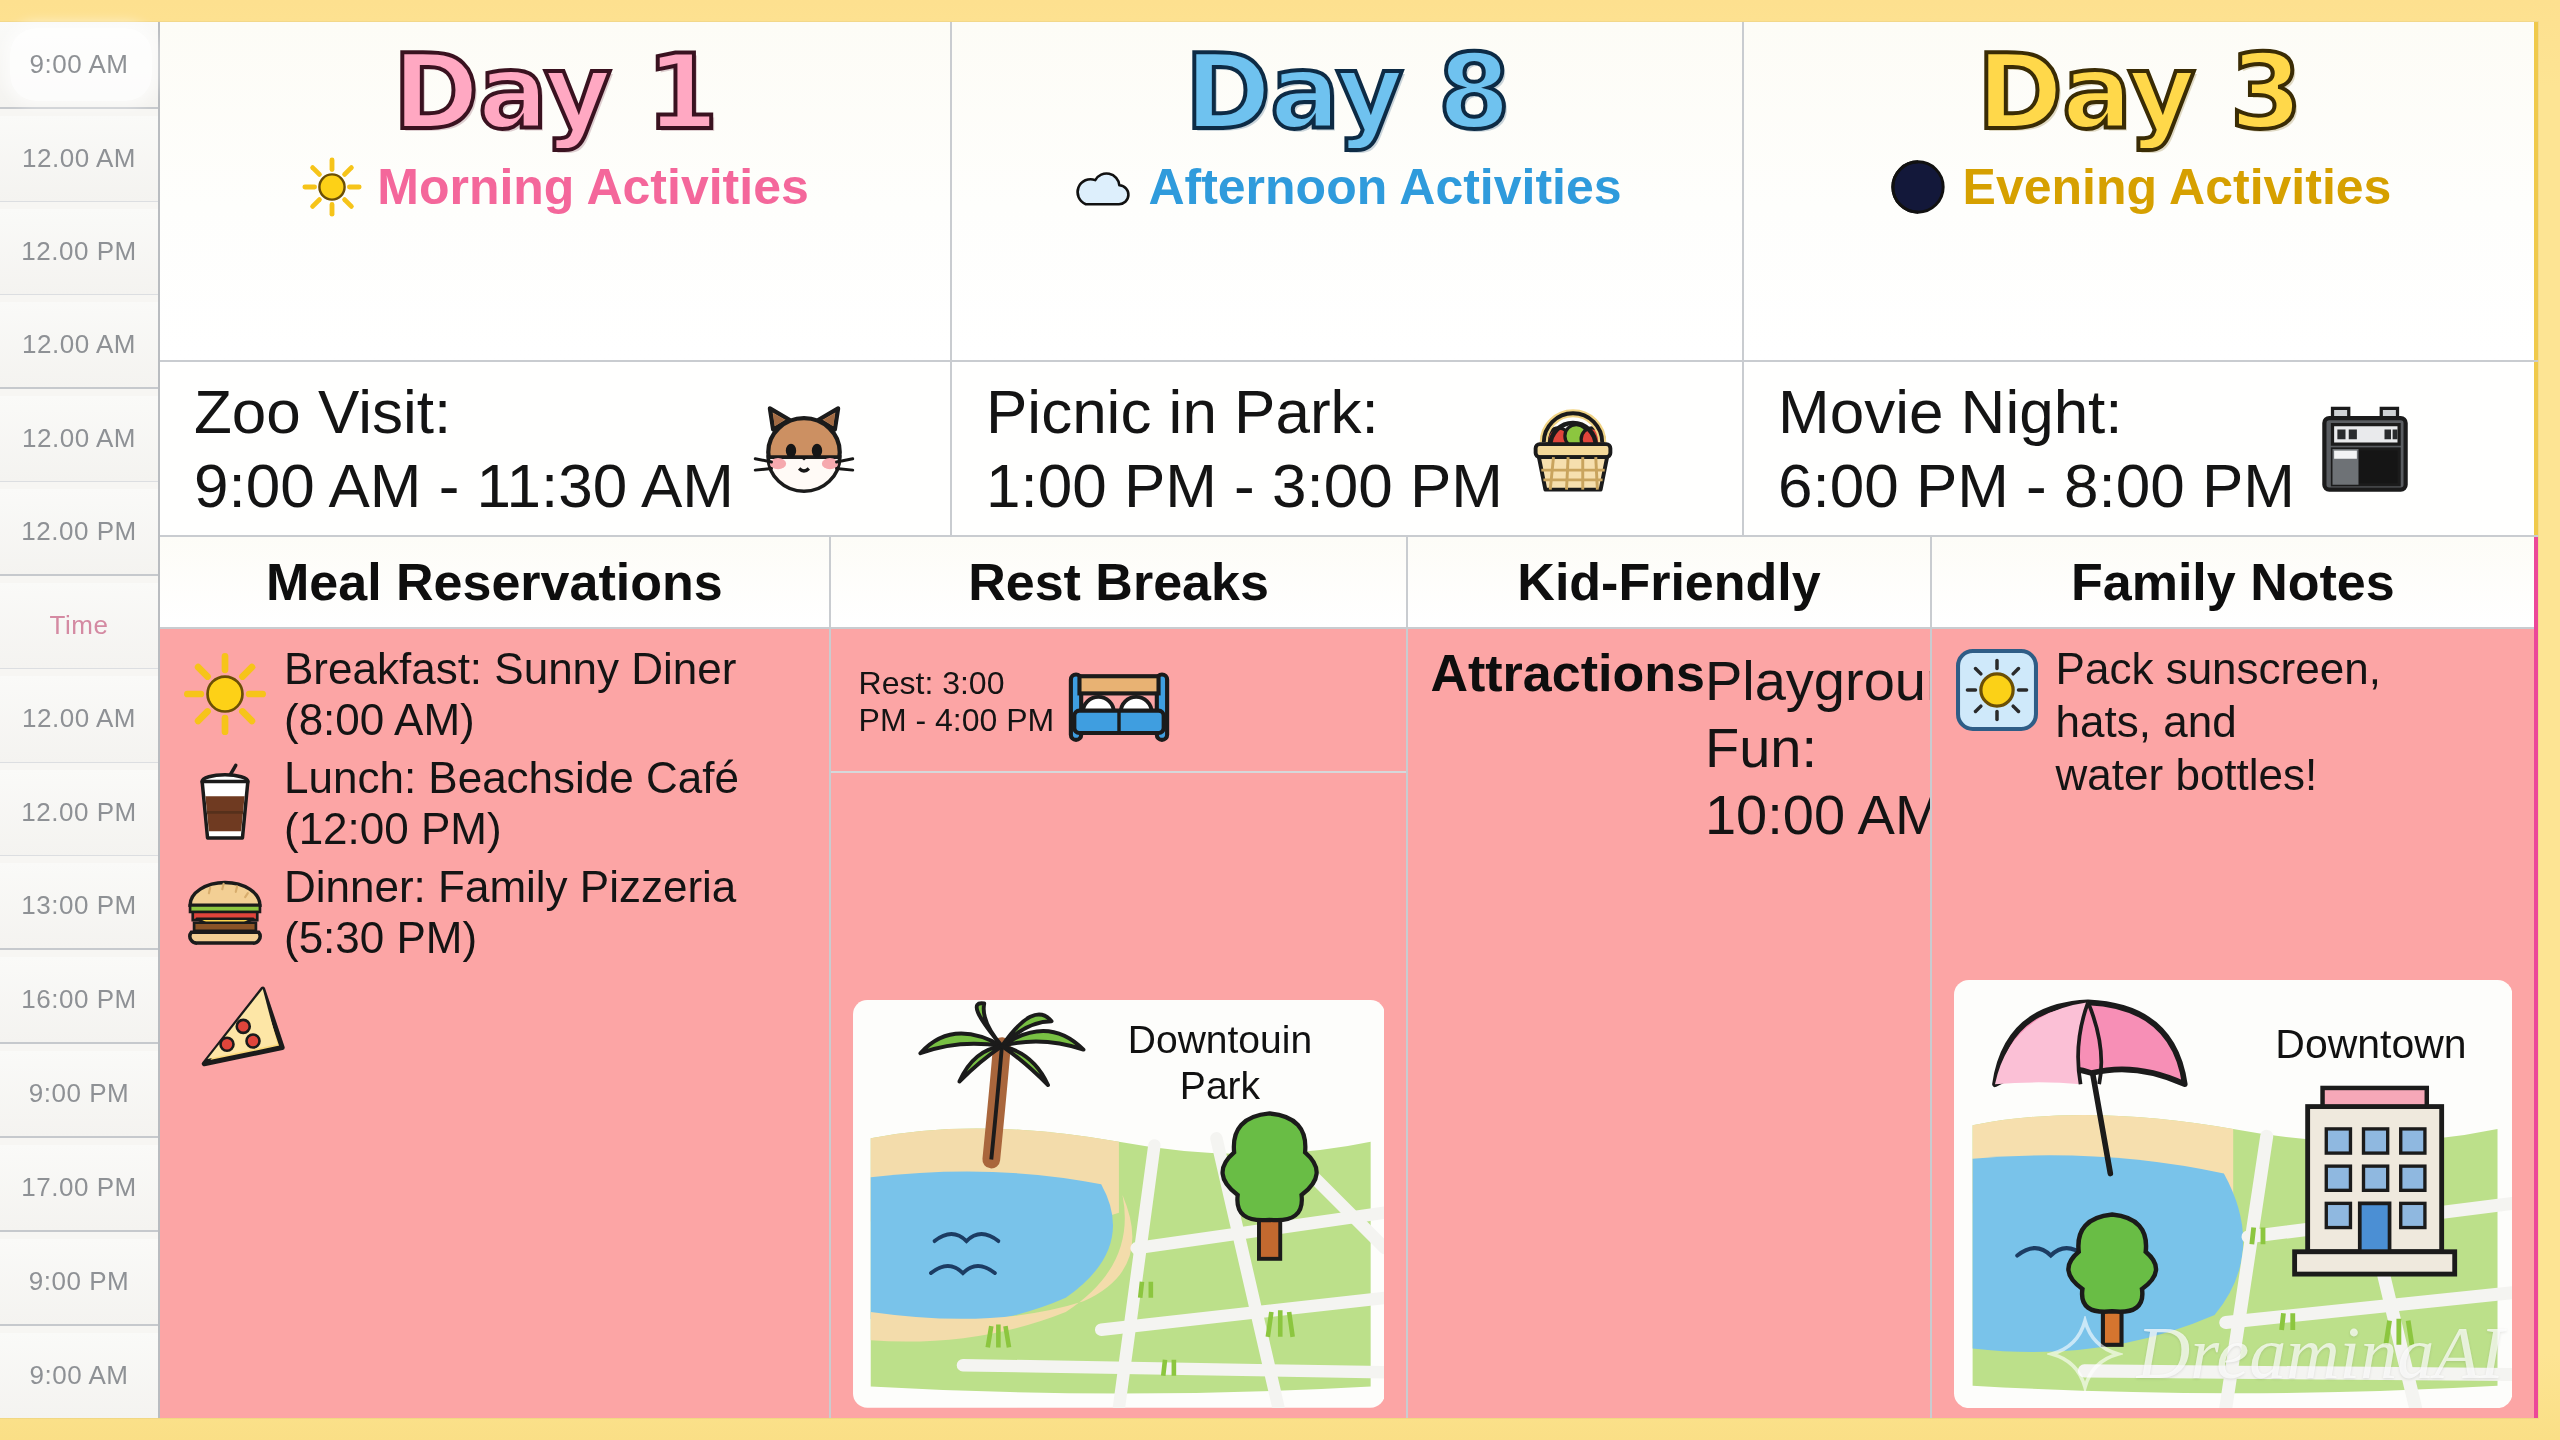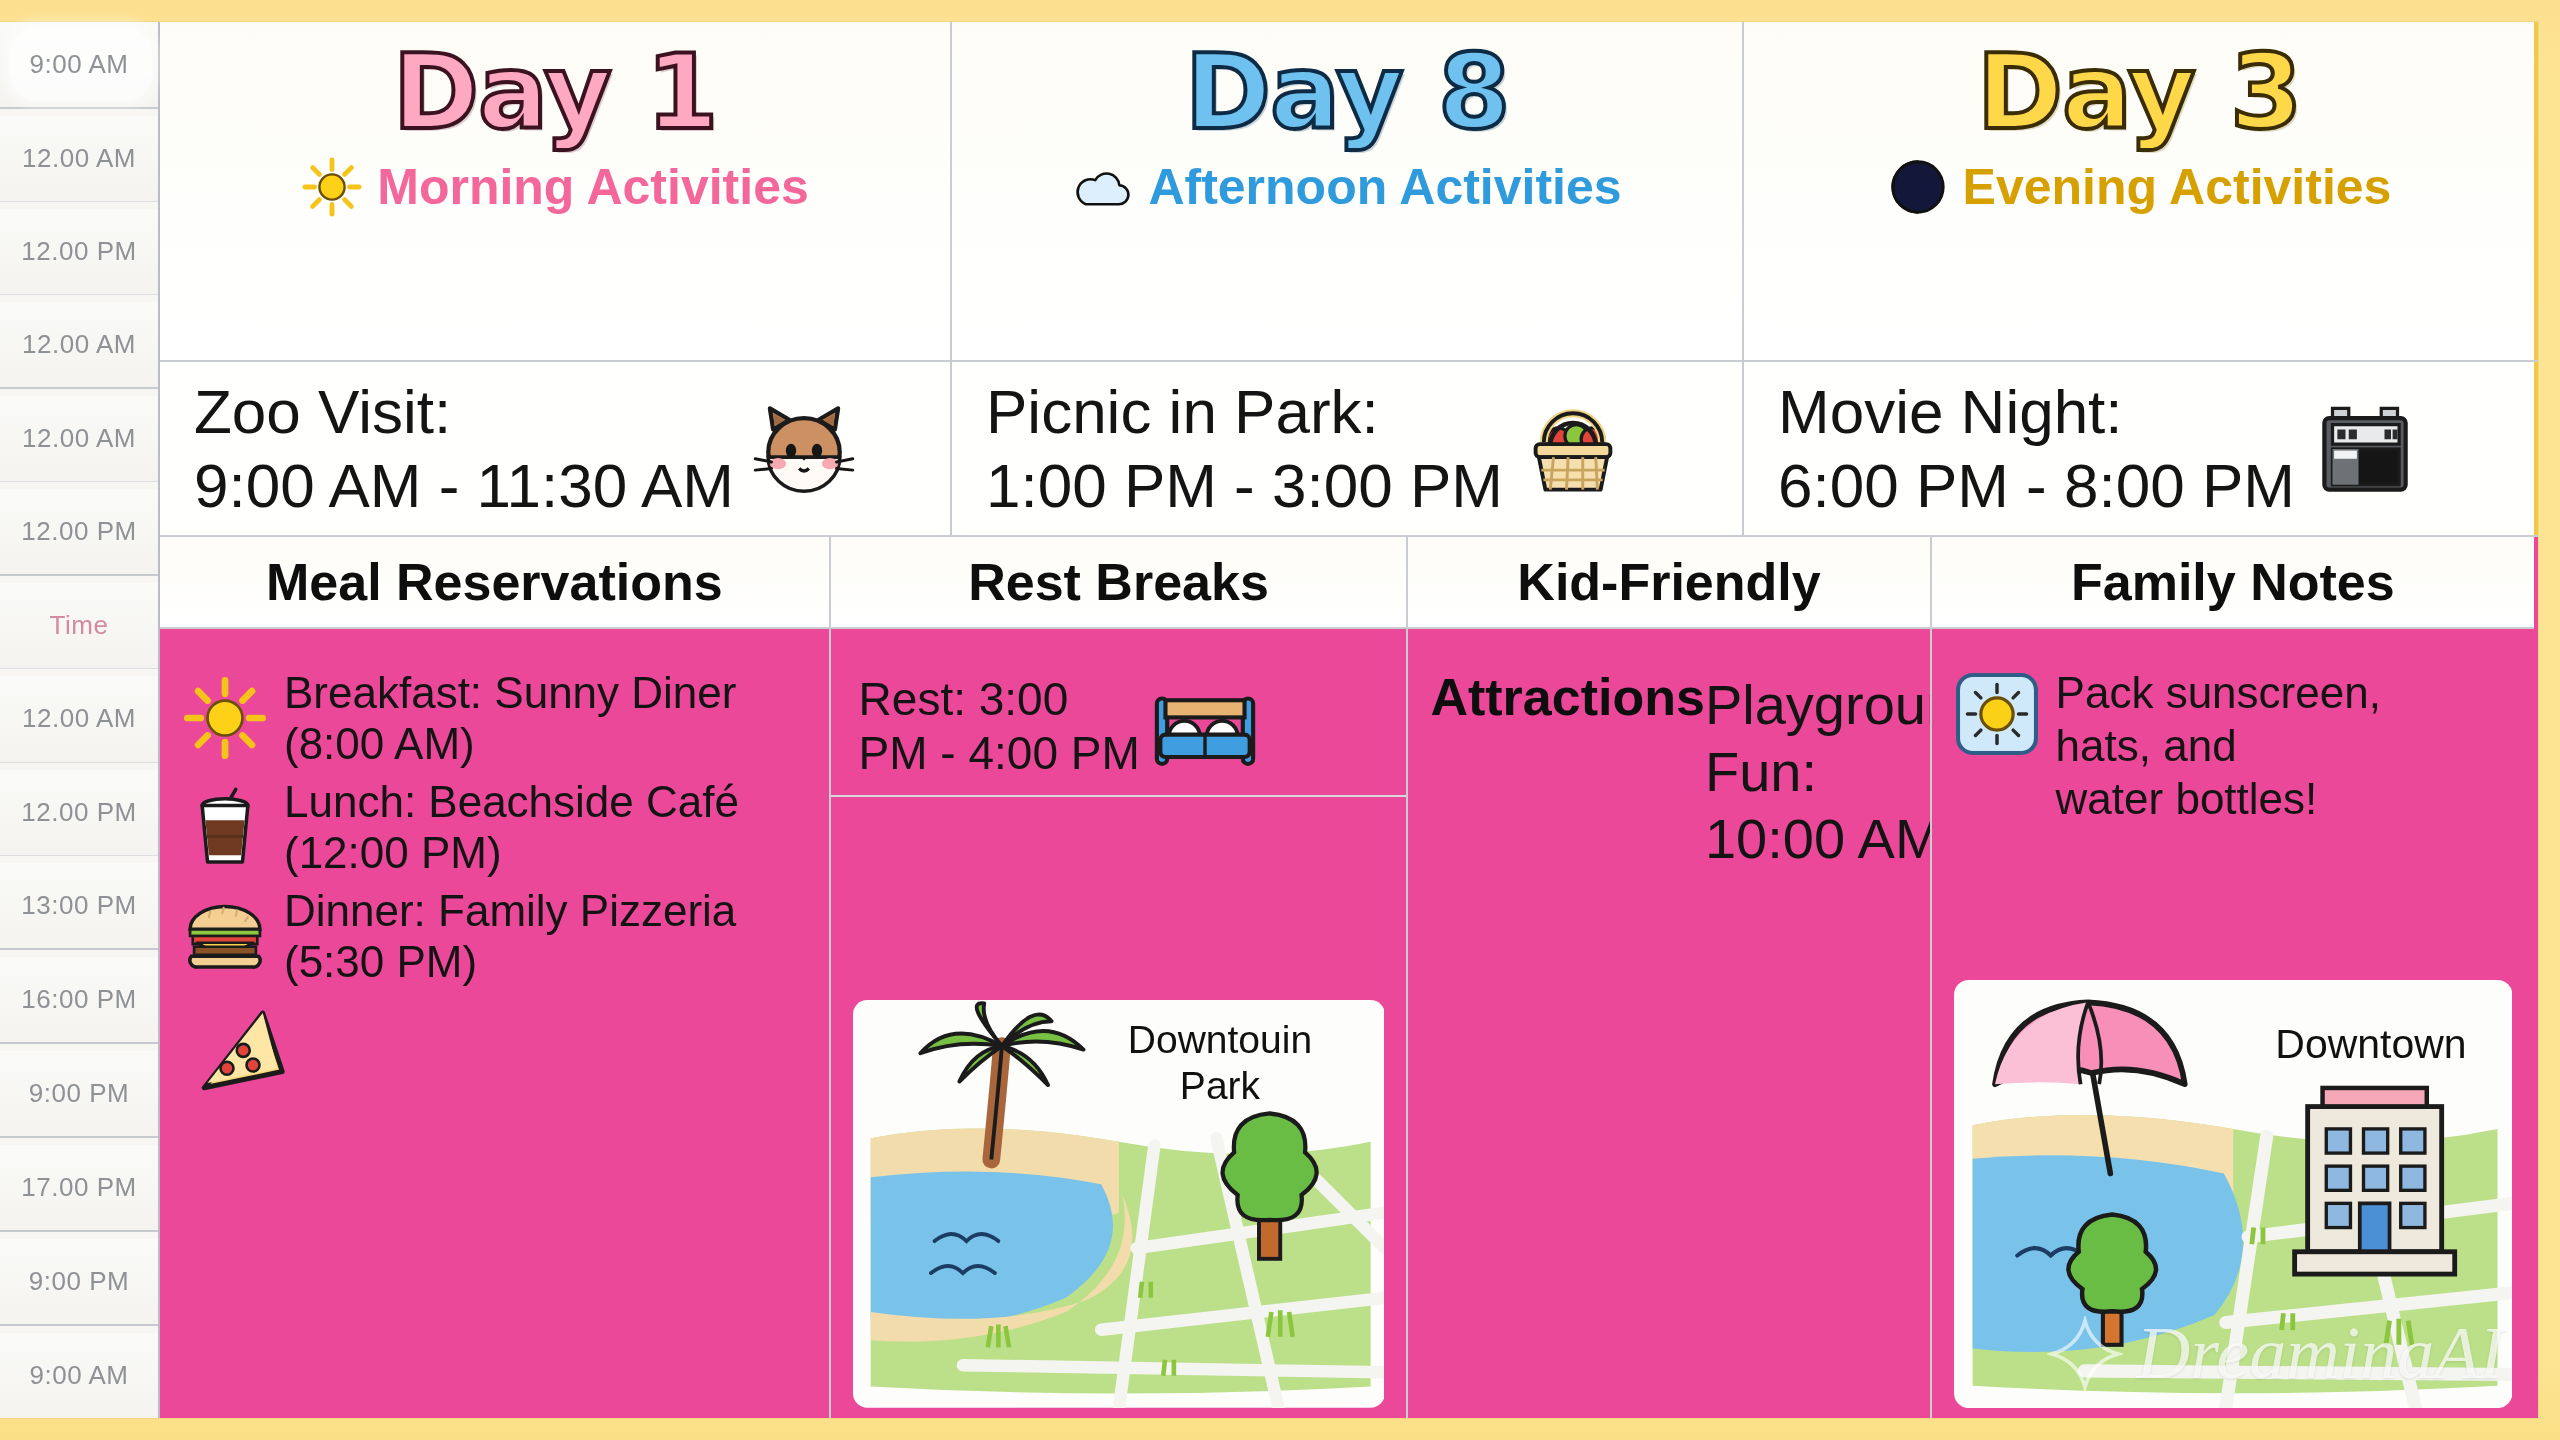--- a/index.html
+++ b/index.html
@@ -140,22 +140,21 @@
   .panels-row {
     flex: 1 1 auto;
     display: flex;
     min-height: 0;
   }
   .panel {
     min-width: 0;
     display: flex;
     flex-direction: column;
     border-right: 2px solid #c9ccd0;
-    background: #ec4899;
-    gap: 24px;
+    background: #fca5a5;
   }
   .panel:last-child { border-right: 4px solid #ec4899; }
   .p-meal  { flex: 0 0 28.2%; }
   .p-rest  { flex: 0 0 24.3%; }
   .p-kid   { flex: 0 0 22.0%; }
   .p-notes { flex: 1 1 auto; }
 
   .panel-head {
     flex: 0 0 92px;
     display: flex;
@@ -194,23 +193,23 @@
   .meal-icon { width: 86px; height: 86px; flex: 0 0 86px; }
   .meal-text {
     font-size: 44px;
     line-height: 1.17;
     color: #141414;
   }
   .trail-icon { width: 104px; height: 104px; margin-left: 6px; margin-top: 6px; }
 
   .rest-line {
     display: flex;
-    align-items: flex-end;
+    align-items: center;
     gap: 10px;
-    font-size: 46px;
+    font-size: 32px;
     line-height: 1.17;
     color: #141414;
     padding: 4px 6px 14px 6px;
     border-bottom: 2px solid #d6d8db;
     margin: 0 -22px 0 -22px;
     padding-left: 28px; padding-right: 22px;
   }
   .rest-line .txt { white-space: pre-line; }
   .bed-icon { width: 110px; height: 110px; flex: 0 0 110px; }
 

